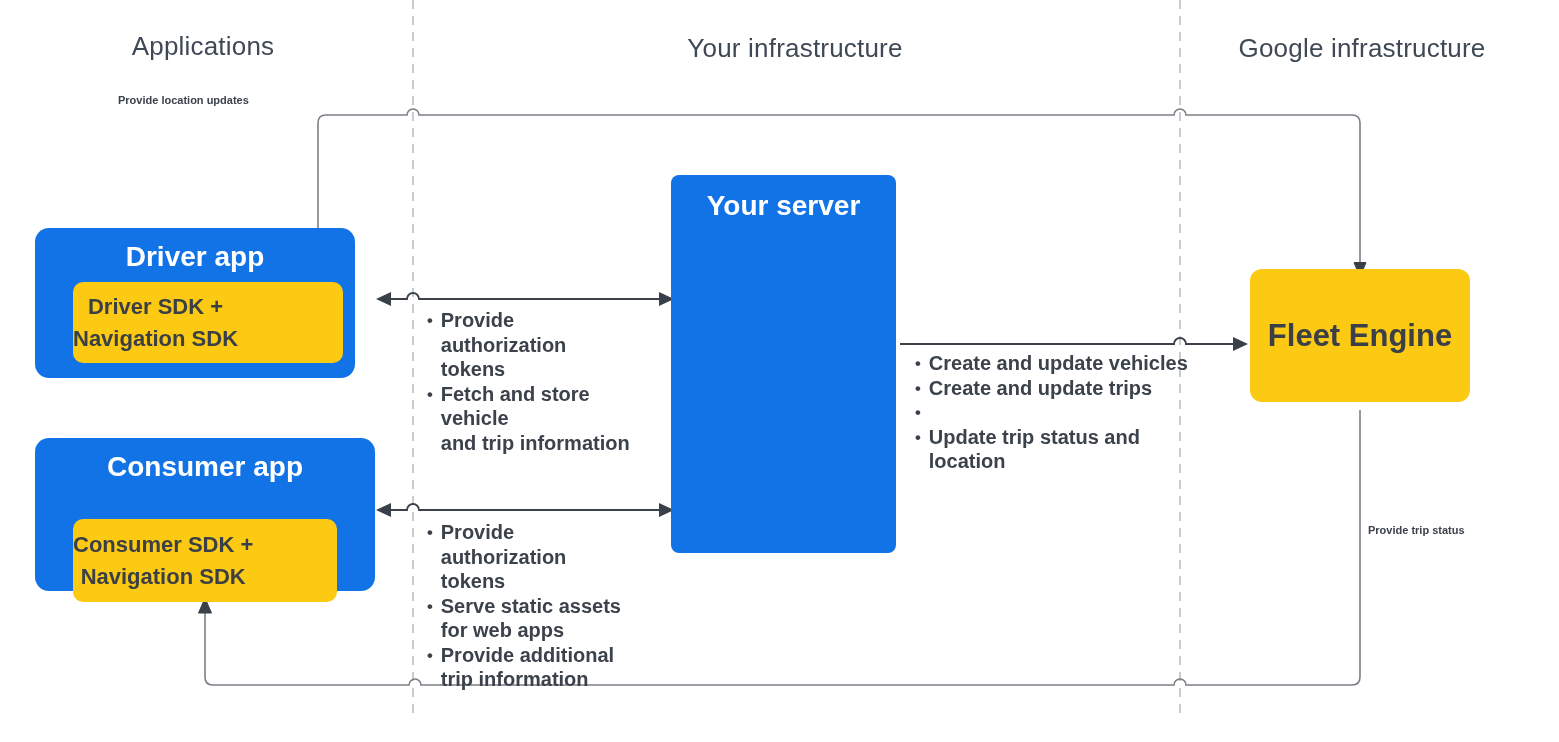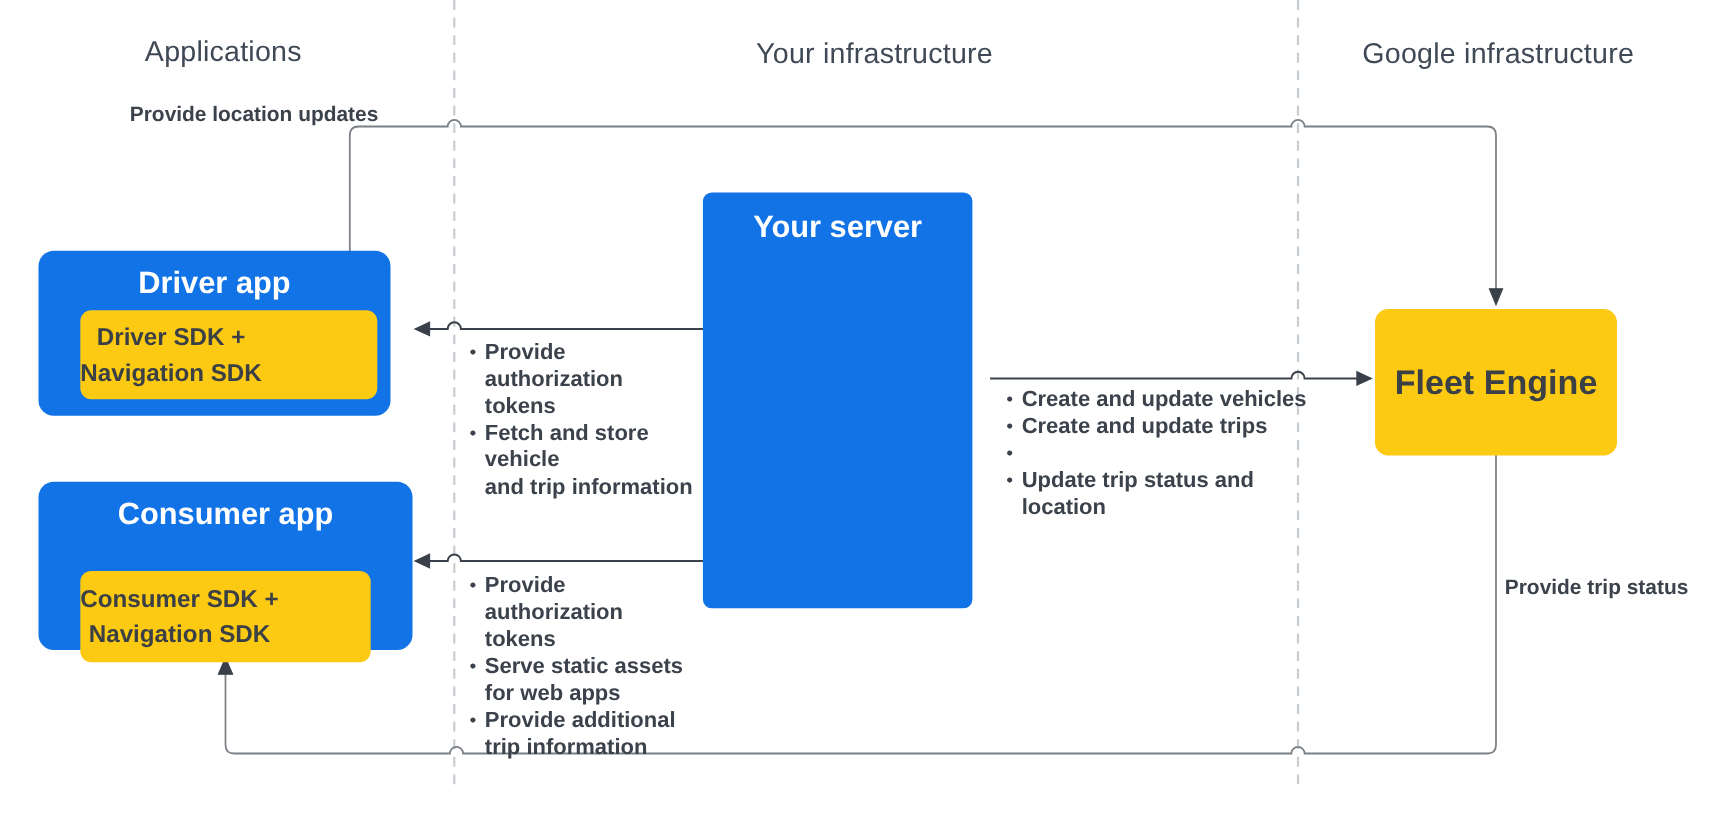--- a/index.html
+++ b/index.html
@@ -15,21 +15,21 @@
     position:absolute;
     width:320px;
     text-align:center;
     font-size:26px;
     font-weight:400;
     color:#3f4956;
     letter-spacing:0.2px;
   }
   .edge-label{
     position:absolute;
-    font-size:19px;
+    font-size:11px;
     font-weight:bold;
     color:#3b424b;
     white-space:nowrap;
   }
   .node{
     position:absolute;
     background:#1173e6;
     border-radius:14px;
     box-sizing:border-box;
   }
@@ -134,25 +134,25 @@
   </div>
 
   <div class="node" style="left:35px;top:438px;width:340px;height:153px;">
     <div class="node-title">Consumer app</div>
     <div class="sdk-box" style="left:38px;top:57px;width:264px;height:83px;margin-top:24px;">
       <span class="sdk-text">Consumer SDK +
 Navigation SDK</span>
     </div>
   </div>
 
-  <div class="server-node" style="left:639px;top:175px;width:225px;height:378px;padding-left:20px;">
+  <div class="server-node" style="left:671px;top:175px;width:225px;height:378px;">
     <div class="node-title" style="top:15px;">Your server</div>
   </div>
 
-  <div class="fleet-node" style="left:1250px;top:281px;width:220px;height:133px;">
+  <div class="fleet-node" style="left:1250px;top:269px;width:220px;height:133px;">
     <span class="fleet-title">Fleet Engine</span>
   </div>
 
   <div class="blist" style="left:427px;top:308px;width:215px;">
     <div class="bitem">
       <span class="dot">•</span>
       <span class="btext">Provide authorization
 tokens</span>
     </div>
     <div class="bitem">

